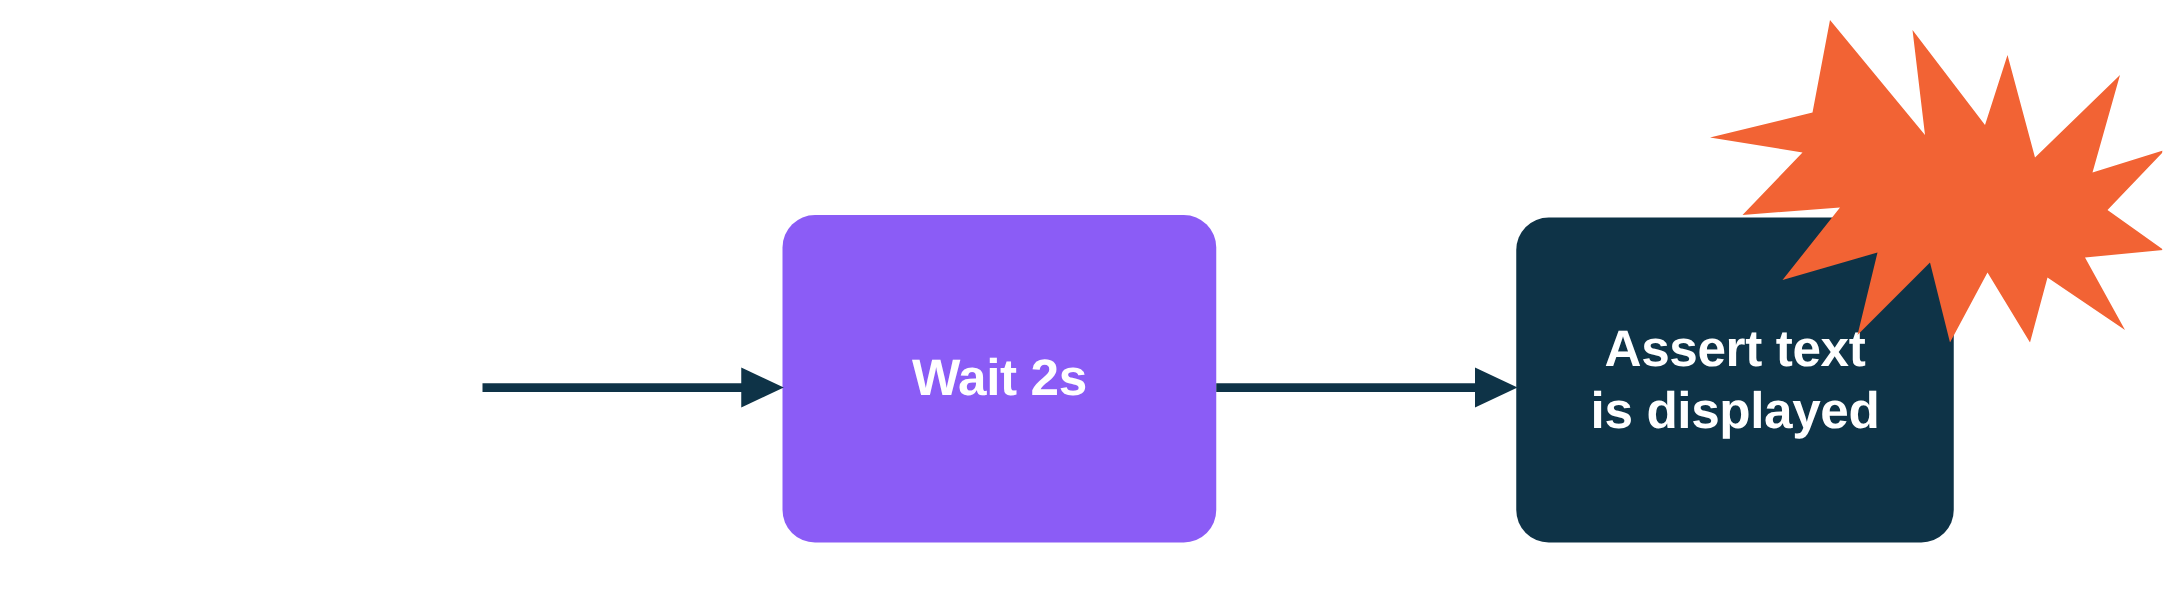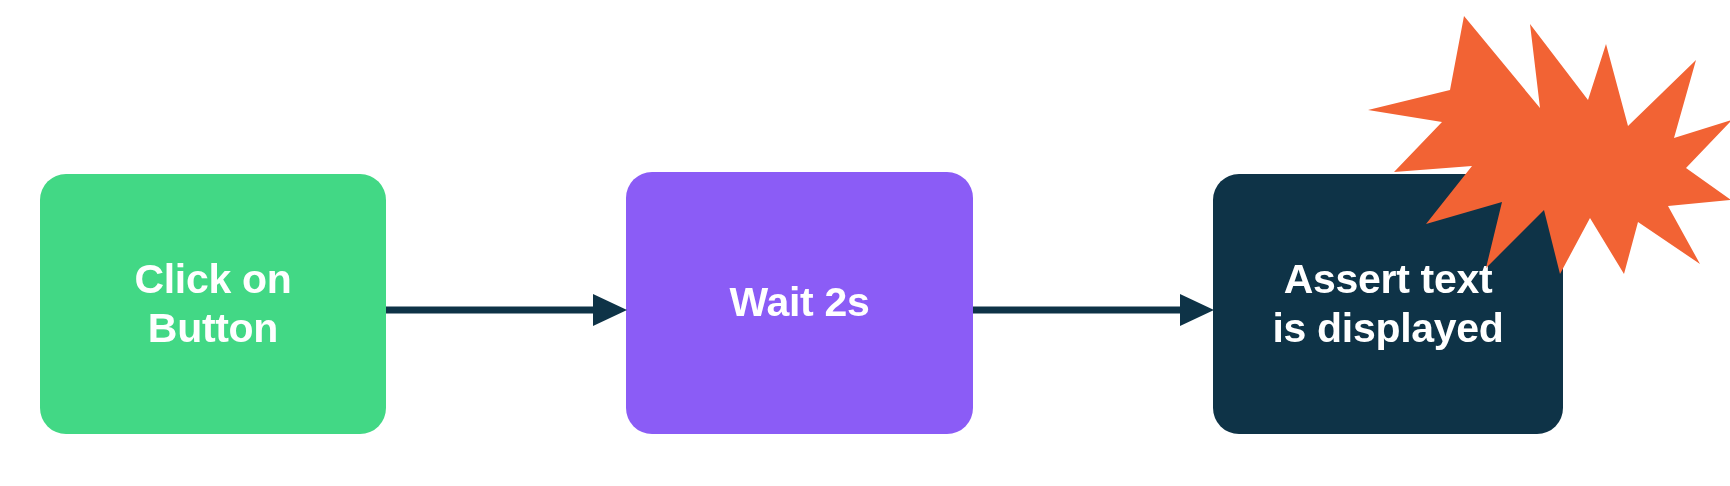--- a/index.html
+++ b/index.html
@@ -77,24 +77,20 @@
     z-index: 4;
     pointer-events: none;
   }
   #burst svg { display: block; }
 </style>
 </head>
 <body>
 
 <div id="canvas">
 
-  <div class="node" id="node-click">
-    <span class="node-label">Click on
-Button</span>
-  </div>
 
   <div class="connector" id="connector-1">
     <svg width="244" height="40" viewBox="0 0 244 40" xmlns="http://www.w3.org/2000/svg">
       <line x1="2" y1="20" x2="214" y2="20" stroke="#0E3347" stroke-width="7"></line>
       <polygon points="209,4 243,20 209,36" fill="#0E3347"></polygon>
     </svg>
   </div>
 
   <div class="node" id="node-wait">
     <span class="node-label">Wait 2s</span>

